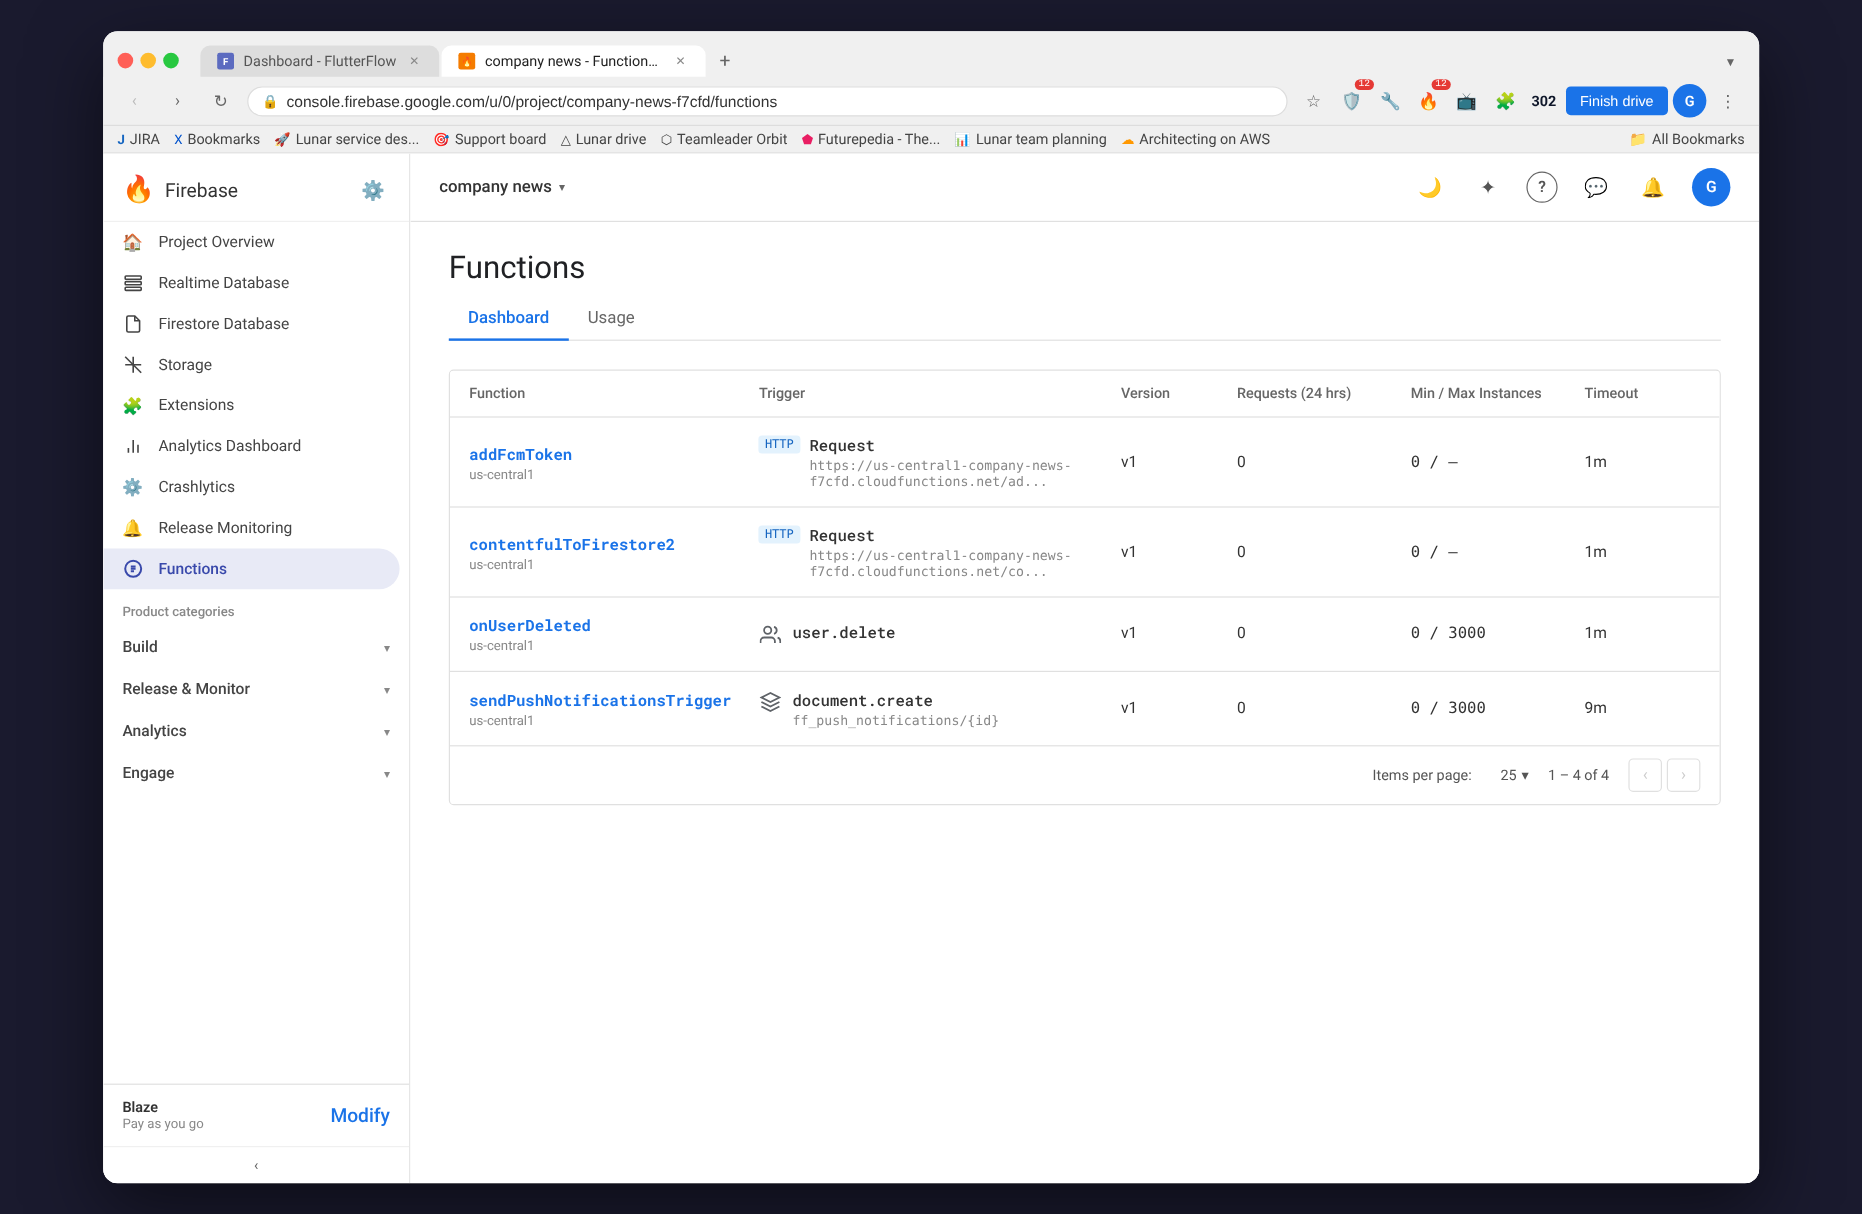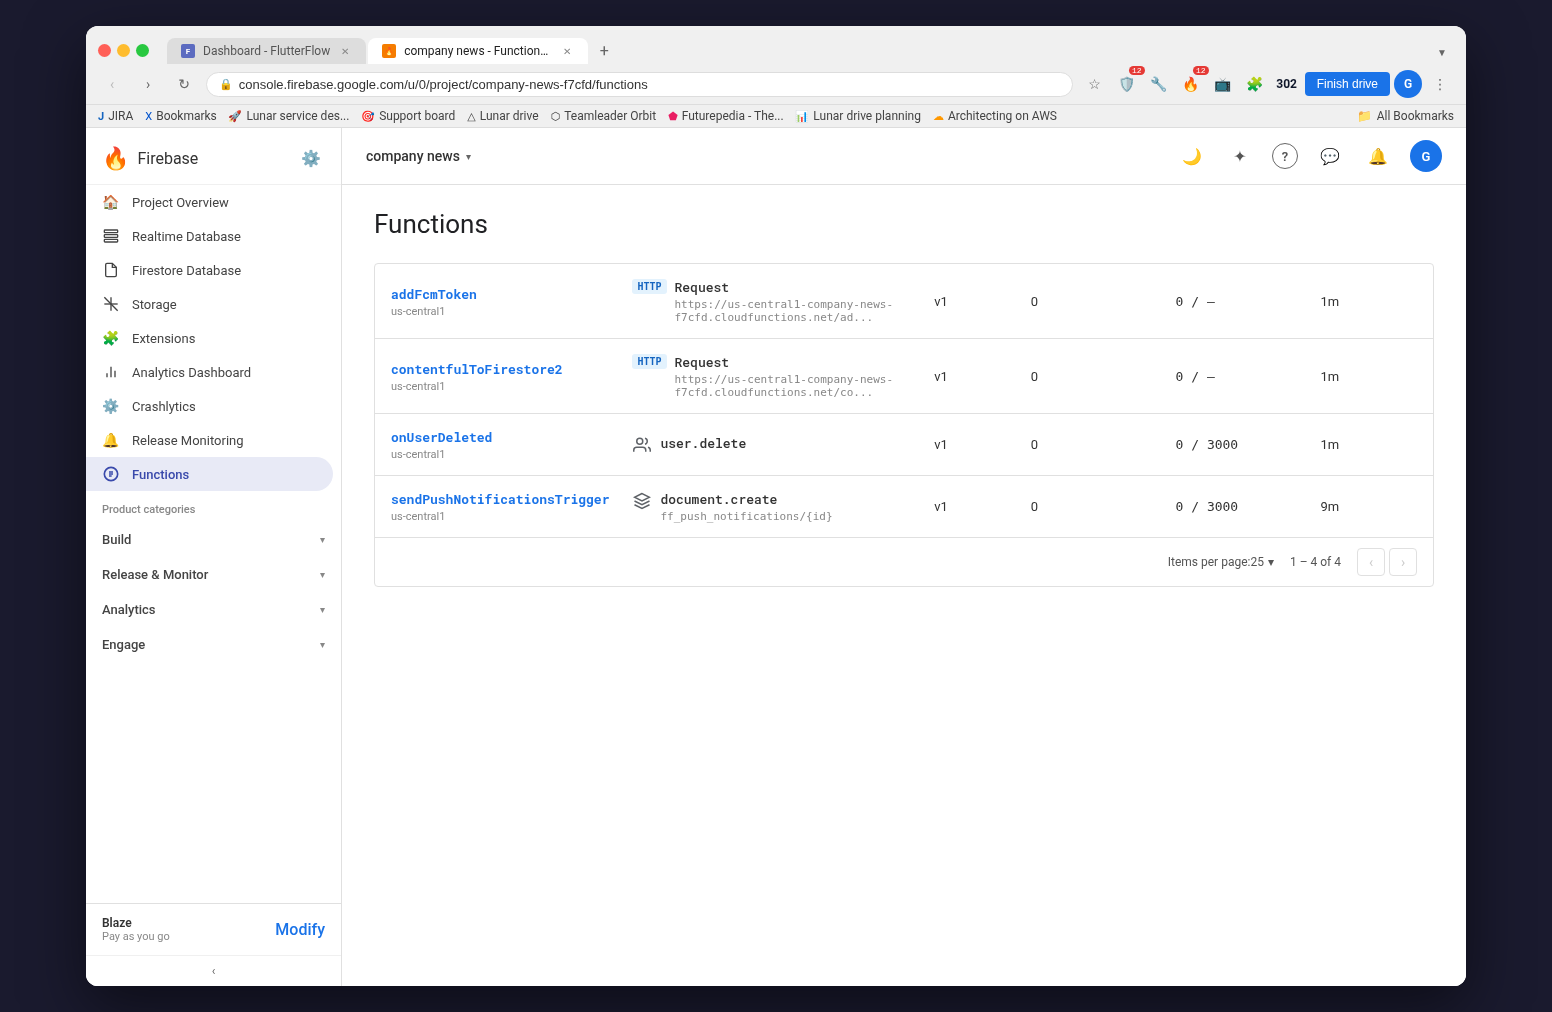--- a/index.html
+++ b/index.html
@@ -84,31 +84,31 @@
     .tab-nav-item.active { color: #1a73e8; font-weight: 500; }
     .tab-nav-item.active::after { content: ''; position: absolute; bottom: -1px; left: 0; right: 0; height: 2px; background: #1a73e8; }
 
     .functions-table { margin-top: 24px; border: 1px solid #e0e0e0; border-radius: 4px; overflow: hidden; }
     .table-header { display: grid; grid-template-columns: 2fr 2.5fr 0.8fr 1.2fr 1.2fr 0.8fr; padding: 12px 16px; background: #fff; border-bottom: 1px solid #e0e0e0; font-size: 12px; color: #666; font-weight: 500; }
     .table-row { display: grid; grid-template-columns: 2fr 2.5fr 0.8fr 1.2fr 1.2fr 0.8fr; padding: 14px 16px; border-bottom: 1px solid #e0e0e0; align-items: center; font-size: 13px; }
     .table-row:last-child { border-bottom: none; }
     .fn-name { font-weight: 700; color: #1a73e8; font-size: 13px; font-family: 'Roboto Mono', monospace; }
     .fn-region { font-size: 11px; color: #888; margin-top: 2px; }
     .trigger-cell { display: flex; align-items: flex-start; gap: 8px; }
-    .trigger-badge { background: #e3f2fd; color: #1565c0; font-size: 10px; font-weight: 700; padding: 2px 5px; border-radius: 3px; font-family: monospace; flex-shrink: 0; margin-top: 1px; }
+    .trigger-badge { background: #e3f2fd; color: #1565c0; font-size: 10px; font-weight: 400; padding: 2px 5px; border-radius: 3px; font-family: monospace; flex-shrink: 0; margin-top: 1px; }
     .trigger-label { font-size: 13px; color: #333; font-family: 'Roboto Mono', monospace; font-weight: 500; }
     .trigger-url { font-size: 11px; color: #888; margin-top: 2px; font-family: monospace; }
     .trigger-icon { width: 20px; height: 20px; display: flex; align-items: center; justify-content: center; font-size: 14px; color: #5f6368; margin-top: 1px; flex-shrink: 0; }
     .version-cell { color: #333; font-size: 13px; }
     .requests-cell { color: #333; font-size: 13px; }
     .instances-cell { color: #333; font-size: 13px; font-family: monospace; }
     .timeout-cell { color: #333; font-size: 13px; }
 
     .table-footer { display: flex; align-items: center; justify-content: flex-end; padding: 10px 16px; gap: 16px; font-size: 12px; color: #555; }
-    .items-per-page { display: flex; align-items: center; gap: 0; }
+    .items-per-page { display: flex; align-items: center; gap: 24px; }
     .per-page-select { display: flex; align-items: center; gap: 4px; cursor: pointer; }
     .pagination-info { color: #555; }
     .pagination-nav { display: flex; align-items: center; gap: 4px; }
     .page-nav-btn { width: 28px; height: 28px; display: flex; align-items: center; justify-content: center; cursor: pointer; color: #666; border-radius: 4px; border: 1px solid #e0e0e0; font-size: 14px; }
     .page-nav-btn.disabled { color: #ccc; cursor: default; }
   </style>
 </head>
 <body>
 
 <div class="browser-window">
@@ -192,21 +192,21 @@
       <div class="bookmark-item">
         <span style="font-size:11px;">⬡</span>
         <span>Teamleader Orbit</span>
       </div>
       <div class="bookmark-item">
         <span style="color:#e91e63; font-size:11px;">⬟</span>
         <span>Futurepedia - The...</span>
       </div>
       <div class="bookmark-item">
         <span style="color:#4caf50; font-size:11px;">📊</span>
-        <span>Lunar drive planning</span>
+        <span>Lunar team planning</span>
       </div>
       <div class="bookmark-item">
         <span style="color:#ff9800; font-size:11px;">☁</span>
         <span>Architecting on AWS</span>
       </div>
       <div class="bm-all">
         <span>📁</span>
         <span>All Bookmarks</span>
       </div>
     </div>
@@ -348,22 +348,34 @@
           <div class="header-icon-btn" style="border: 1.5px solid #666; border-radius: 50%; width:26px; height:26px; font-size:13px; font-weight:600; color:#555;">?</div>
           <div class="header-icon-btn">💬</div>
           <div class="header-icon-btn">🔔</div>
           <div class="user-avatar">G</div>
         </div>
       </div>
 
       <div class="page-body">
         <h1 class="page-title">Functions</h1>
 
+        <div class="tabs-nav">
+          <div class="tab-nav-item active">Dashboard</div>
+          <div class="tab-nav-item">Usage</div>
+        </div>
 
         <div class="functions-table">
+          <div class="table-header">
+            <span>Function</span>
+            <span>Trigger</span>
+            <span>Version</span>
+            <span>Requests (24 hrs)</span>
+            <span>Min / Max Instances</span>
+            <span>Timeout</span>
+          </div>
 
           <div class="table-row">
             <div>
               <div class="fn-name">addFcmToken</div>
               <div class="fn-region">us-central1</div>
             </div>
             <div class="trigger-cell">
               <span class="trigger-badge">HTTP</span>
               <div>
                 <div class="trigger-label">Request</div>

